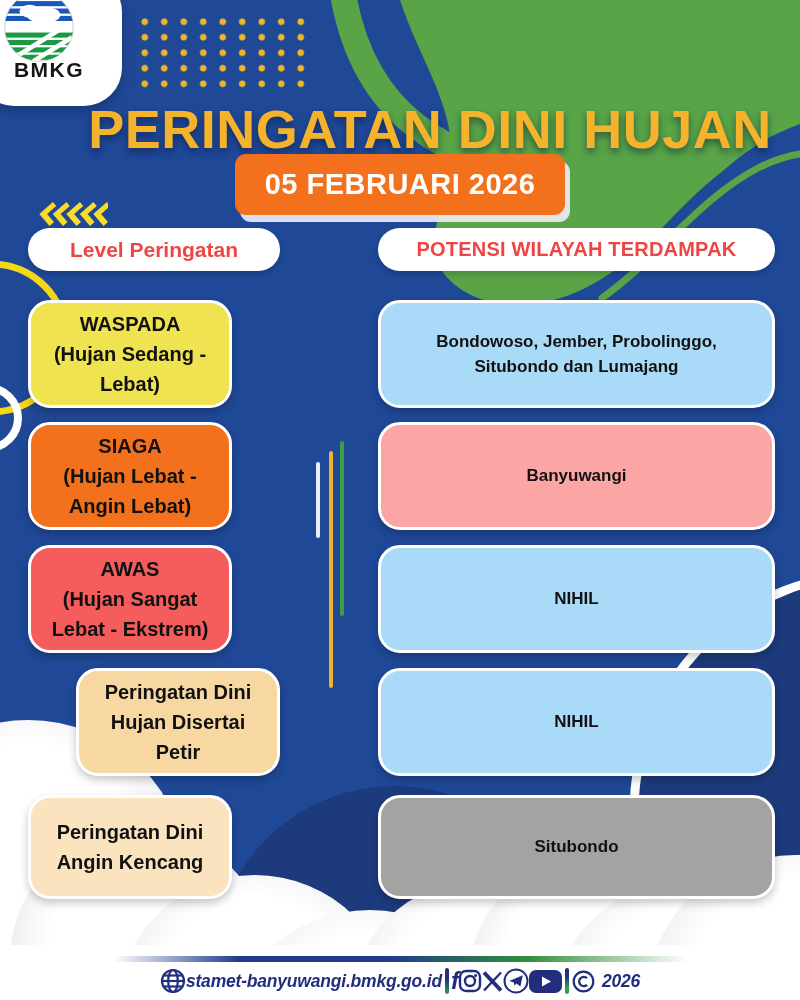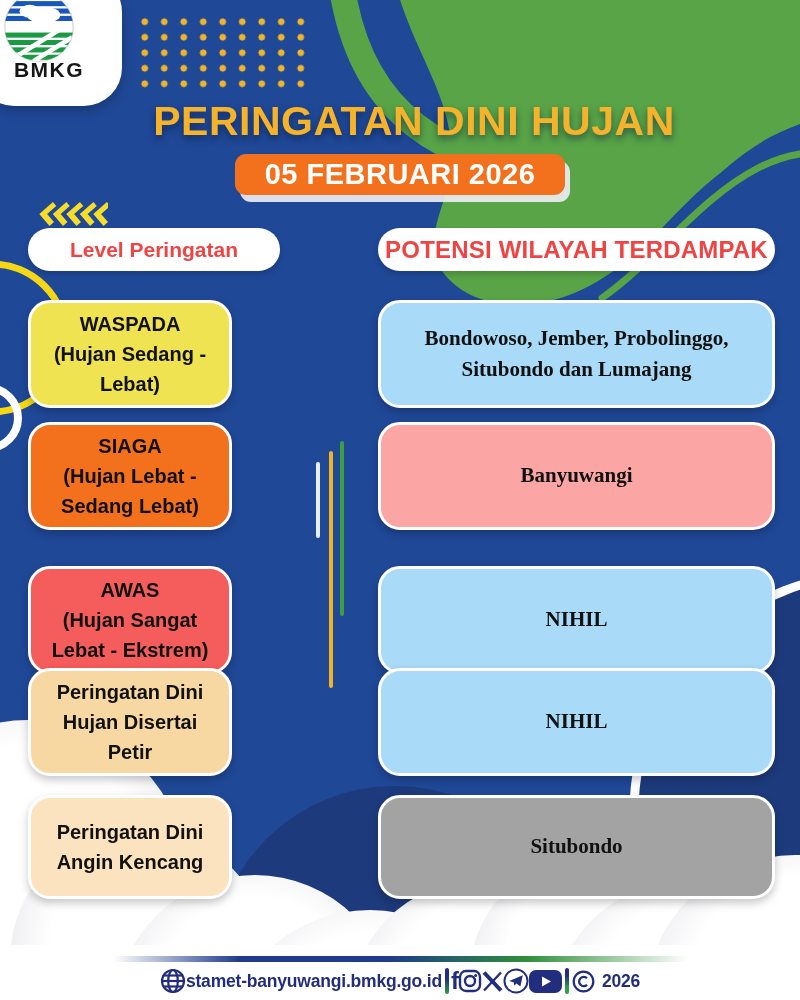--- a/index.html
+++ b/index.html
@@ -23,69 +23,69 @@
     background:#fff;border-radius:38px;
     box-shadow:0 5px 12px rgba(0,0,0,.22);
   }
   .logo-pill svg{position:absolute;left:26px;top:16px;}
   .logo-label{
     position:absolute;left:0;top:84px;width:146px;text-align:center;
     font-size:21px;font-weight:bold;color:#161616;letter-spacing:1.5px;
   }
   
   .title{
-    left:44px;top:98px;width:740px;text-align:center;z-index:2;
-    font-size:41px;font-weight:bold;letter-spacing:.5px;color:#F5B32B;
+    left:60px;top:98px;width:740px;text-align:center;z-index:2;
+    font-size:54px;font-weight:bold;letter-spacing:.5px;color:#F5B32B;
     text-shadow:0 4px 7px rgba(10,25,60,.55);
   }
   .date-banner{
-    left:235px;top:154px;width:330px;height:41px;z-index:2;
+    left:235px;top:154px;width:330px;height:61px;z-index:2;
     background:#F3701D;border-radius:11px;
     display:flex;align-items:center;justify-content:center;
     box-shadow:5px 7px 0 rgba(235,235,242,.92);
   }
   .date-banner span{font-size:29px;font-weight:bold;color:#fff;letter-spacing:.5px;}
   
   .chevrons{left:36px;top:201px;z-index:2;}
   
   .col-header{
     z-index:2;top:228px;height:43px;background:#fff;border-radius:22px;
     display:flex;align-items:center;justify-content:center;color:#ef4444;
     box-shadow:0 3px 6px rgba(0,0,0,.18);font-weight:bold;
   }
   .col-header.left{left:28px;width:252px;font-size:21px;}
-  .col-header.right{left:378px;width:397px;font-size:24px;letter-spacing:.2px;}
+  .col-header.right{left:378px;width:397px;font-size:20px;letter-spacing:.2px;}
   
   .card{
     z-index:2;position:absolute;border:3px solid #fff;border-radius:22px;
     display:flex;align-items:center;justify-content:center;text-align:center;
     box-shadow:0 4px 8px rgba(0,0,0,.22);box-sizing:border-box;
     color:#111;font-weight:bold;line-height:1.5;
   }
   .level-card{left:28px;width:204px;font-size:20px;padding:5px 8px;white-space:pre-line;}
-  .region-card{left:378px;width:397px;font-size:21px;padding:0 28px;font-family:Liberation Serif, serif;}
+  .region-card{left:378px;width:397px;font-size:17px;padding:0 28px;}
   .r0{top:300px;height:108px;}
   .r1{top:422px;height:108px;}
-  .r2{top:566px;height:108px;}
+  .r2{top:545px;height:108px;}
   .r3{top:668px;height:108px;}
   .r4{top:795px;height:104px;}
   
   .vline{z-index:1;border-radius:3px;}
   .vline.white{left:316px;top:462px;width:4px;height:76px;background:#E9EDF6;}
   .vline.yellow{left:329px;top:451px;width:4px;height:237px;background:#F0B429;}
   .vline.green{left:340px;top:441px;width:4px;height:175px;background:#3F9E3F;}
   
   .footer-grad{
     left:113px;bottom:38px;width:575px;height:6px;border-radius:3px;z-index:3;
     background:linear-gradient(90deg,rgba(31,60,140,0) 0%,#1F3C8C 22%,#1F3C8C 48%,#2F8F3A 72%,rgba(47,143,58,0) 100%);
   }
   .footer{
     left:0;bottom:0;width:800px;height:38px;background:#fff;z-index:3;
     display:flex;align-items:center;justify-content:center;gap:0;
-    color:#232D7E;font-weight:bold;font-size:17.5px;
+    color:#232D7E;font-weight:bold;font-size:17.5px;font-style:italic;
   }
   .footer .txt{letter-spacing:-0.2px;}
   .fdiv{width:4px;height:26px;border-radius:2px;background:linear-gradient(180deg,#232D7E 40%,#2F9E44 100%);margin:0 3px;}
   .fdiv.green{background:linear-gradient(180deg,#232D7E 30%,#2F9E44 75%);}
   .ficon{display:flex;align-items:center;}
   .fb-glyph{font-size:24px;font-weight:bold;color:#232D7E;margin:0 -1px;}
   .copy-wrap{display:flex;align-items:center;gap:7px;}
 </style>
 </head>
 <body>
@@ -170,24 +170,24 @@
 <div class="abs col-header left">Level Peringatan</div>
 <div class="abs col-header right">POTENSI WILAYAH TERDAMPAK</div>
 
 <div class="abs vline white"></div>
 <div class="abs vline yellow"></div>
 <div class="abs vline green"></div>
 
 <div class="card level-card r0" style="background-color: rgb(240, 227, 81);">WASPADA
 (Hujan Sedang - Lebat)</div>
 <div class="card level-card r1" style="background-color: rgb(243, 112, 29);">SIAGA
-(Hujan Lebat - Sedang Lebat)</div>
+(Hujan Lebat - Angin Lebat)</div>
 <div class="card level-card r2" style="background-color: rgb(245, 92, 92);">AWAS
 (Hujan Sangat Lebat - Ekstrem)</div>
-<div class="card level-card r3" style="background-color: rgb(248, 216, 162);">Peringatan Dini Hujan Disertai Petir</div>
+<div class="card level-card r3" style="background-color: rgb(248, 216, 162); margin-left: 48px;">Peringatan Dini Hujan Disertai Petir</div>
 <div class="card level-card r4" style="background-color: rgb(250, 227, 190);">Peringatan Dini Angin Kencang</div>
 
 <div class="card region-card r0" style="background-color: rgb(169, 218, 248);">Bondowoso, Jember, Probolinggo, Situbondo dan Lumajang</div>
 <div class="card region-card r1" style="background-color: #fca5a5;">Banyuwangi</div>
 <div class="card region-card r2" style="background-color: rgb(169, 218, 248);">NIHIL</div>
 <div class="card region-card r3" style="background-color: rgb(169, 218, 248);">NIHIL</div>
 <div class="card region-card r4" style="background-color: #a3a3a3;">Situbondo</div>
 
 <div class="abs footer-grad"></div>
 <div class="abs footer">

